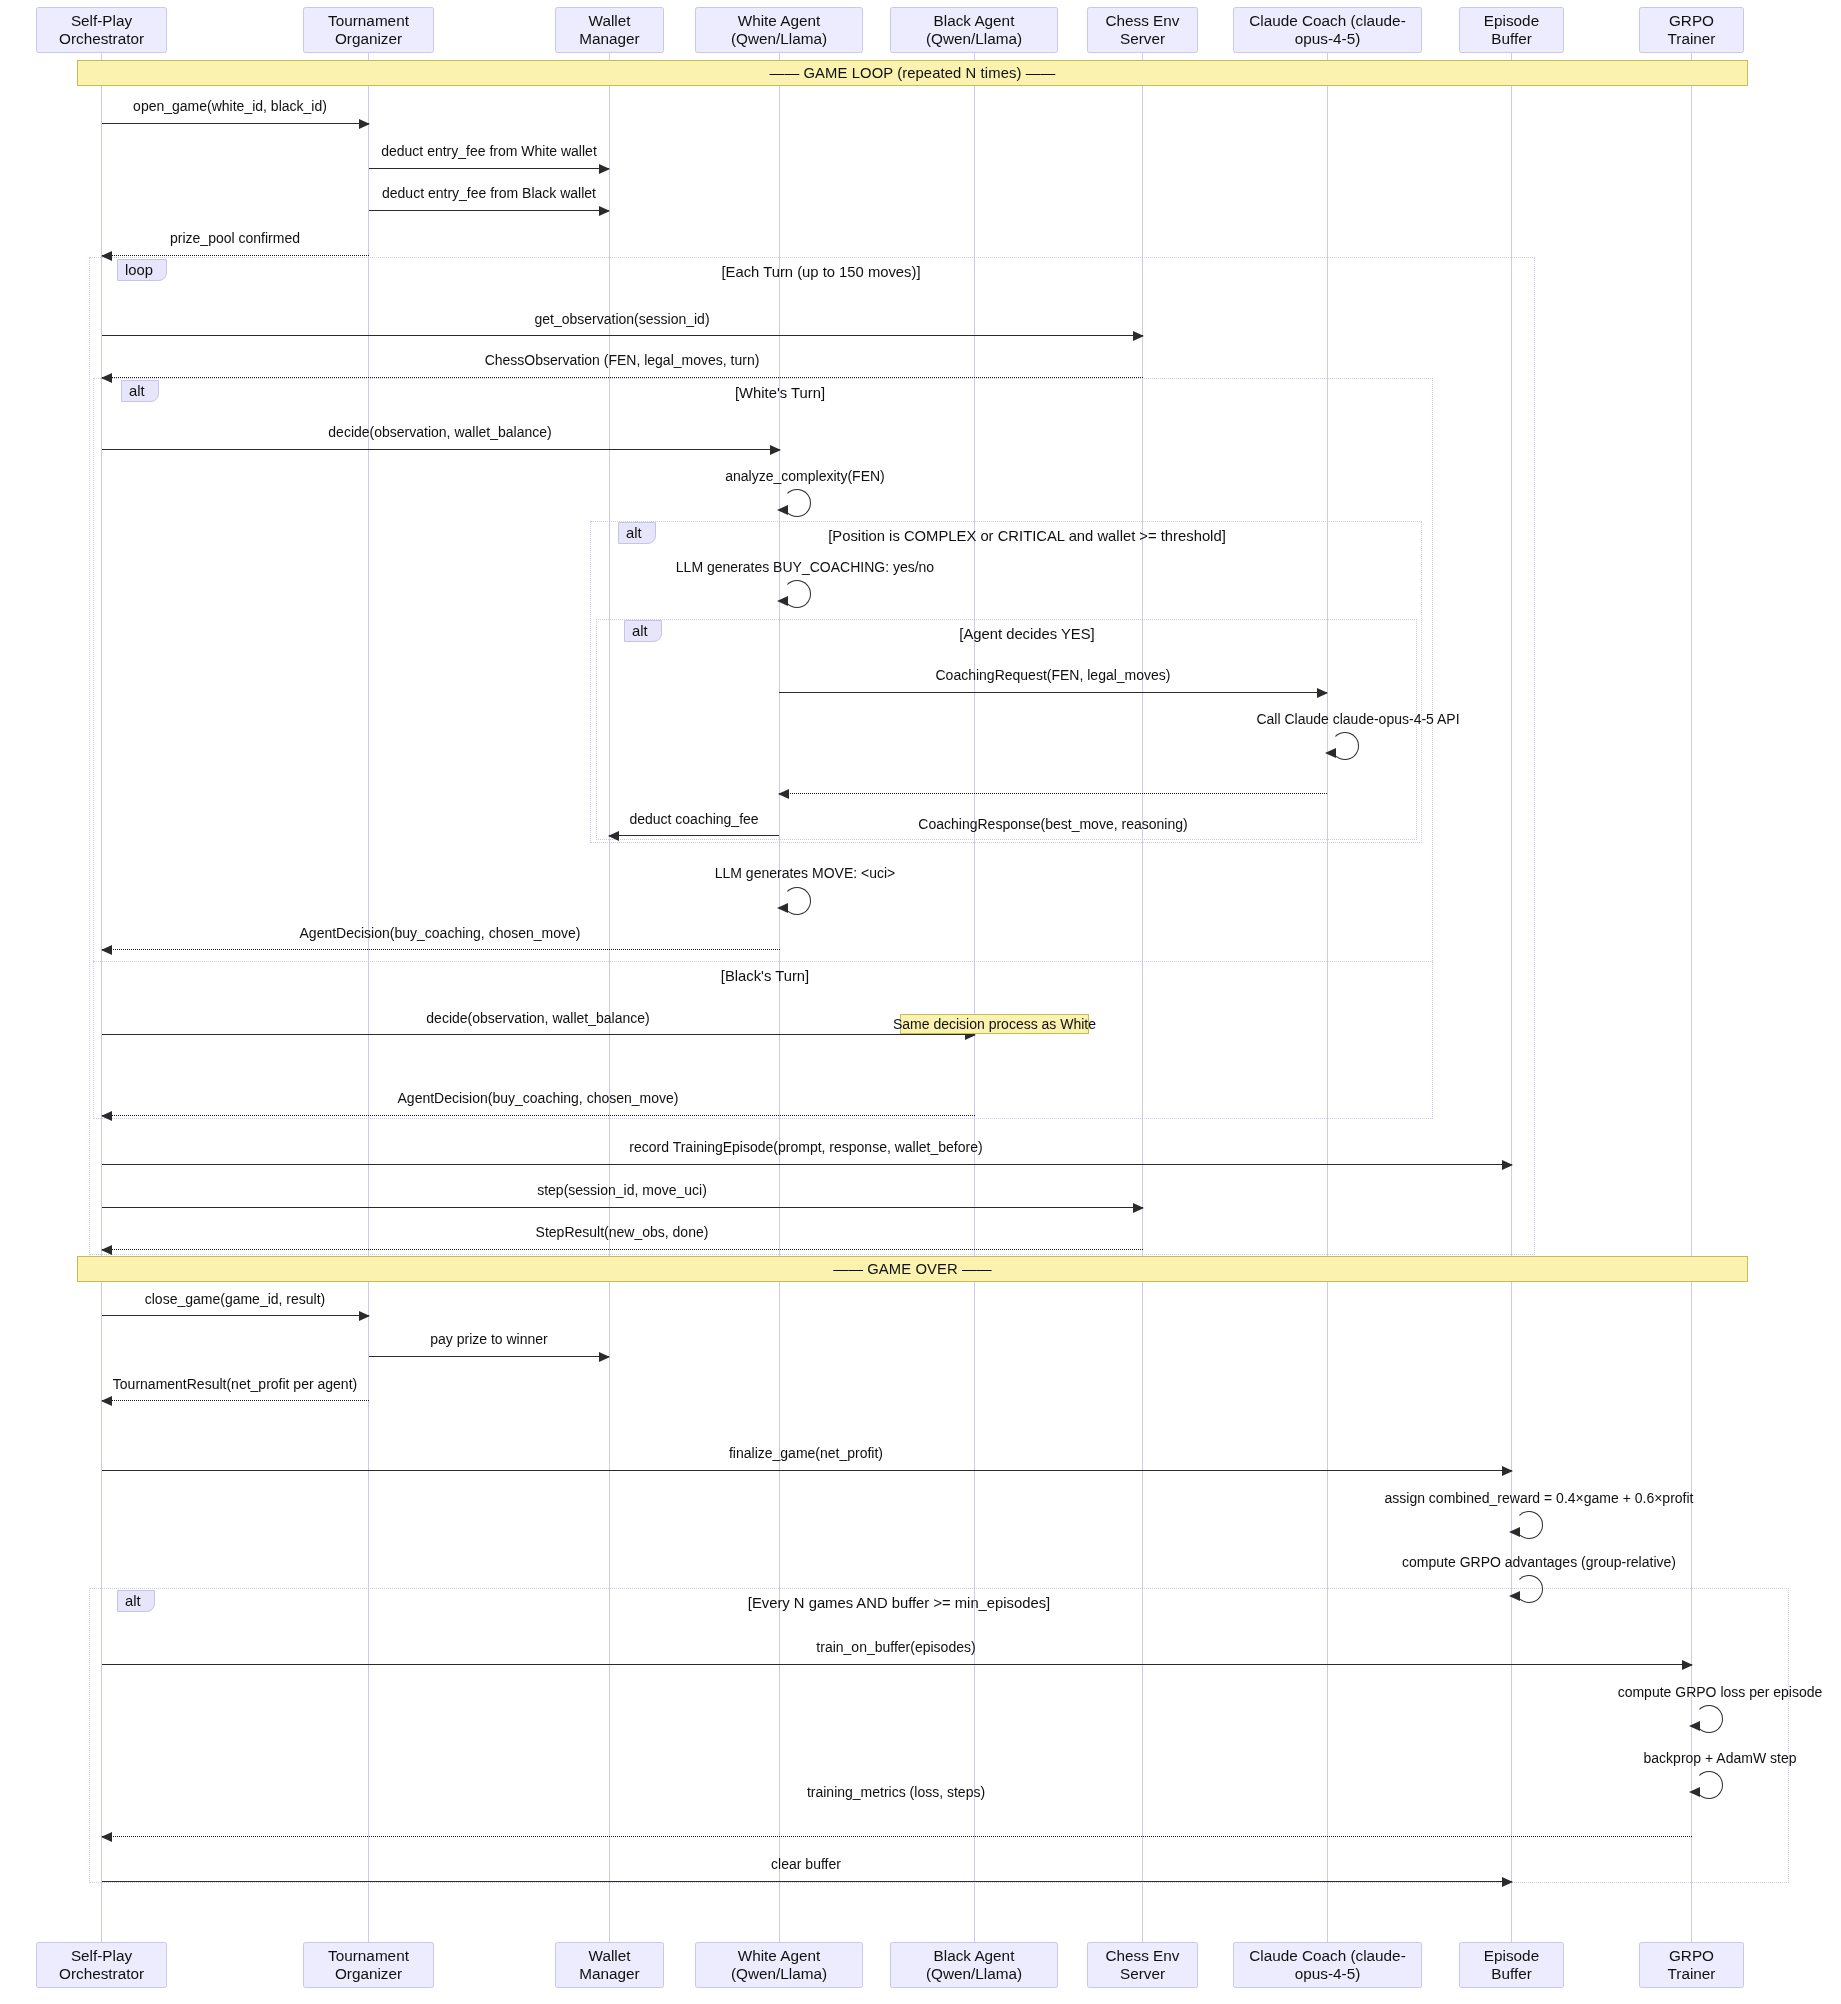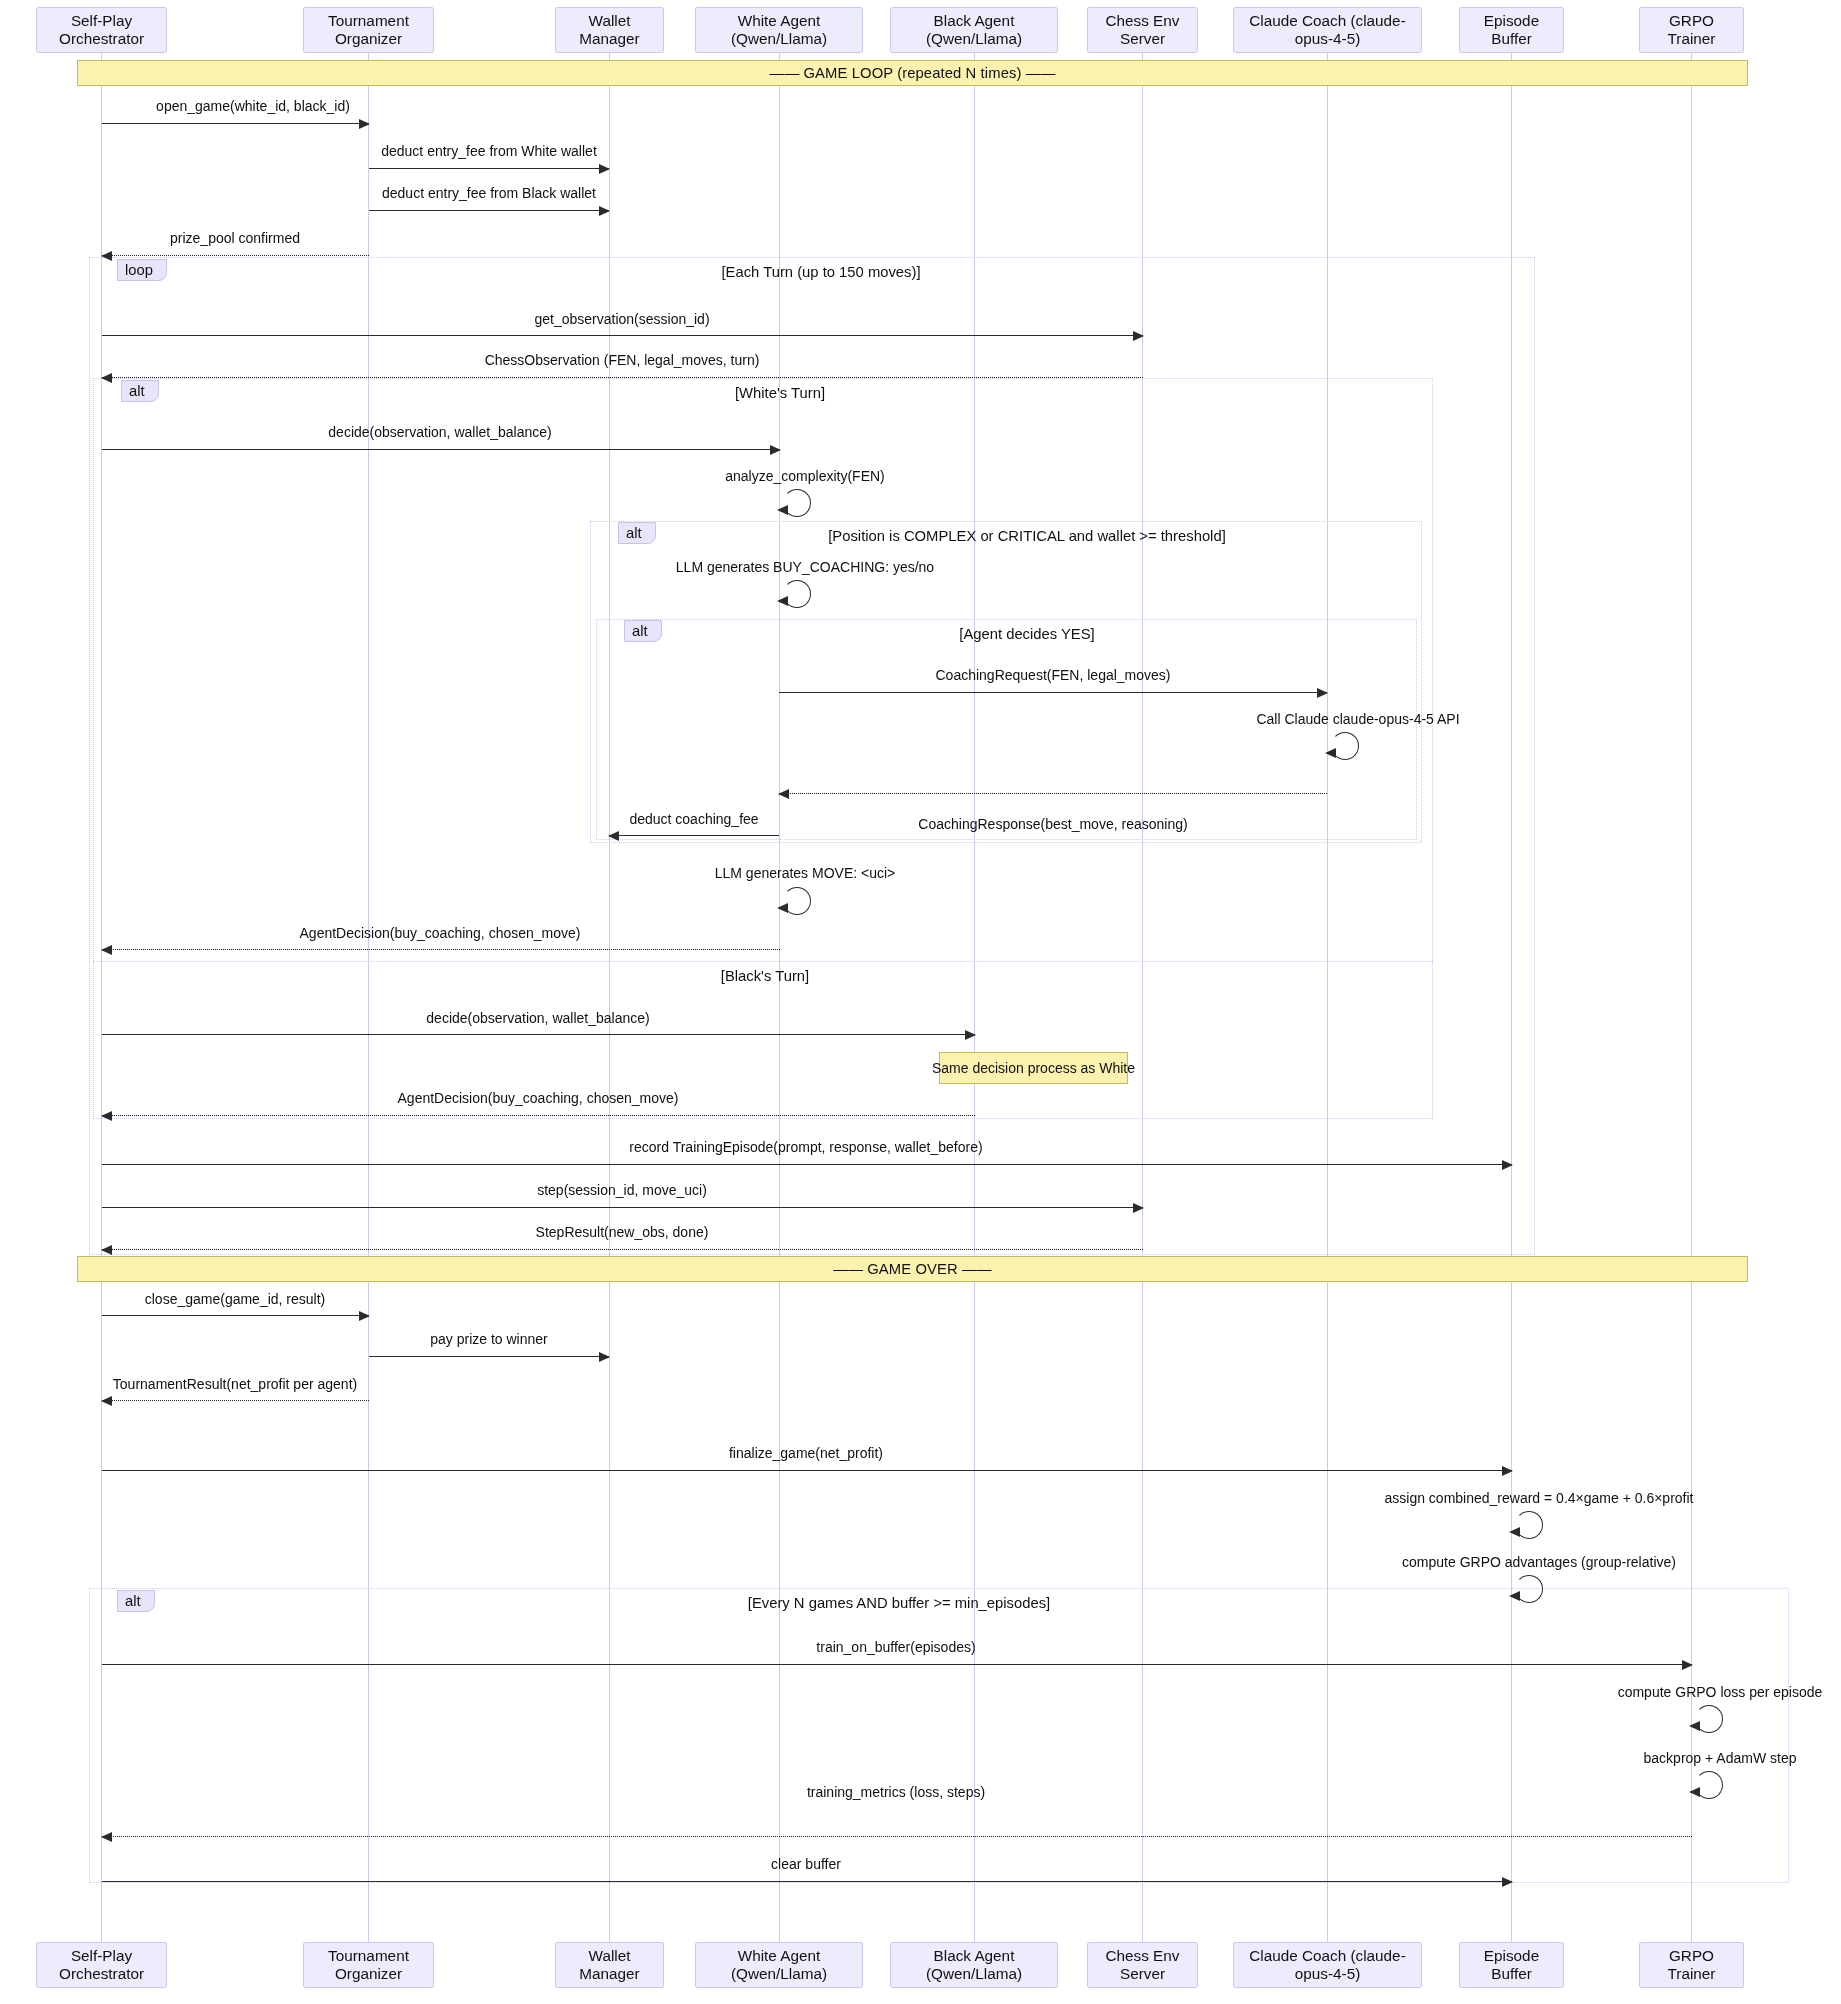--- a/index.html
+++ b/index.html
@@ -106,21 +106,21 @@
     <div class="frag-cond" style="left: 821px; top: 264px; transform: translateX(-50%);">[Each Turn (up to 150 moves)]</div>
     <div class="frag-cond" style="left: 780px; top: 385px; transform: translateX(-50%);">[White's Turn]</div>
     <div class="frag-cond" style="left: 765px; top: 968px; transform: translateX(-50%);">[Black's Turn]</div>
     <div class="frag-cond" style="left: 1027px; top: 528px; transform: translateX(-50%);">[Position is COMPLEX or CRITICAL and wallet &gt;= threshold]</div>
     <div class="frag-cond" style="left: 1027px; top: 626px; transform: translateX(-50%);">[Agent decides YES]</div>
     <div class="frag-cond" style="left: 899px; top: 1595px; transform: translateX(-50%);">[Every N games AND buffer &gt;= min_episodes]</div>
     <div class="frag-divider" style="left: 93px; top: 961px; width: 1340px;"></div>
     <div class="msg solid" style="left: 102px; top: 123px; width: 267px;">
       <div class="arrowR"></div>
     </div>
-    <div class="mlabel" style="left: 253px; top: 98px;">open_game(white_id, black_id)</div>
+    <div class="mlabel" style="left: 230px; top: 98px;">open_game(white_id, black_id)</div>
     <div class="msg solid" style="left: 369px; top: 168px; width: 240px;">
       <div class="arrowR"></div>
     </div>
     <div class="mlabel" style="left: 489px; top: 143px;">deduct entry_fee from White wallet</div>
     <div class="msg solid" style="left: 369px; top: 210px; width: 240px;">
       <div class="arrowR"></div>
     </div>
     <div class="mlabel" style="left: 489px; top: 185px;">deduct entry_fee from Black wallet</div>
     <div class="msg dashed" style="left: 102px; top: 255px; width: 267px;">
       <div class="arrowL"></div>
@@ -235,15 +235,15 @@
     </div>
     <div class="mlabel" style="left: 1720px; top: 1750px;">backprop + AdamW step</div>
     <div class="msg dashed" style="left: 102px; top: 1836px; width: 1590px;">
       <div class="arrowL"></div>
     </div>
     <div class="mlabel" style="left: 896px; top: 1784px;">training_metrics (loss, steps)</div>
     <div class="msg solid" style="left: 102px; top: 1881px; width: 1410px;">
       <div class="arrowR"></div>
     </div>
     <div class="mlabel" style="left: 806px; top: 1856px;">clear buffer</div>
-    <div class="note" style="left: 900px; top: 1052px; width: 189px; height: 32px; margin-left: 39px;">Same decision process as White</div>
+    <div class="note" style="left: 900px; top: 1014px; width: 189px; height: 20px;">Same decision process as White</div>
   </div>
 
 
 </body></html>

